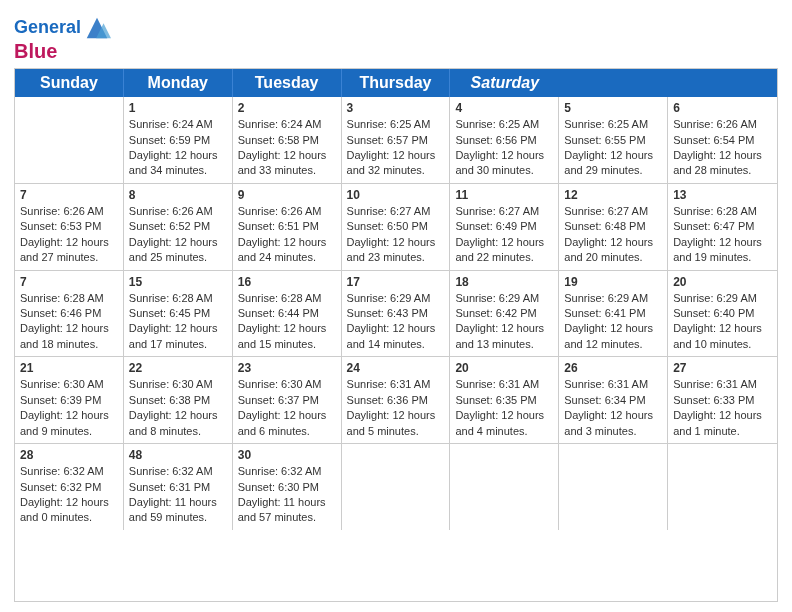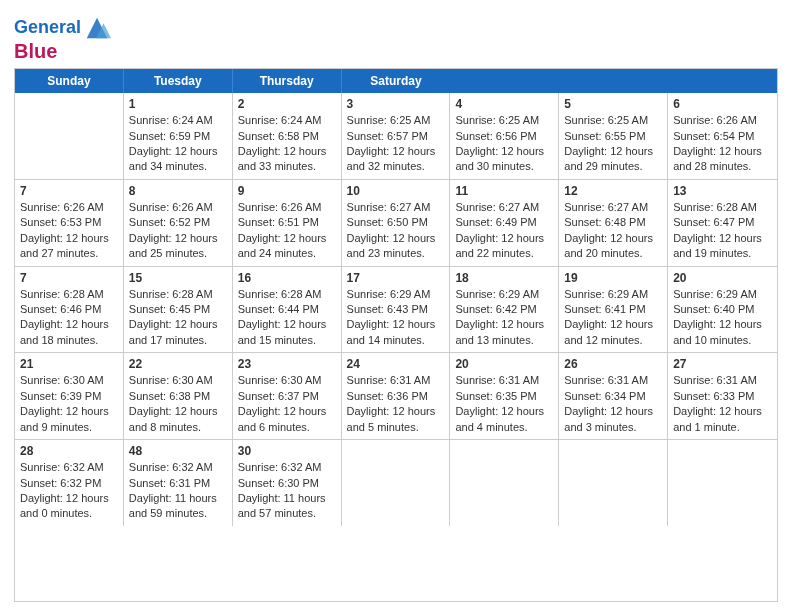--- a/index.html
+++ b/index.html
@@ -59,27 +59,27 @@
       flex: 1;
       border: 1px solid #ccc;
     }
     .cal-header-row {
       display: grid;
       grid-template-columns: repeat(7, 1fr);
       background: #1a6abf;
     }
     .cal-header-cell {
       color: #fff;
-      font-size: 12px;
+      font-size: 16px;
       font-weight: bold;
       text-align: center;
       padding: 5px 2px;
       border-right: 1px solid #3a82d4;
     }
-    .cal-header-cell:last-child { border-right: none; }
+    .cal-header-cell:last-child { border-right: none; font-style: italic; }
     .cal-body {
       display: flex;
       flex-direction: column;
     }
     .cal-row {
       display: grid;
       grid-template-columns: repeat(7, 1fr);
       border-top: 1px solid #ccc;
     }
     .cal-row:first-child { border-top: none; }
@@ -136,20 +136,21 @@
     </div>
     <div class="title-block">
       <div class="month-title"></div>
       <div class="location"></div>
     </div>
   </div>
 
   <div class="calendar">
     <div class="cal-header-row">
     <div class="cal-header-cell">Sunday</div>
+        <div class="cal-header-cell">Monday</div>
         <div class="cal-header-cell">Tuesday</div>
         <div class="cal-header-cell">Thursday</div>
         <div class="cal-header-cell">Saturday</div>
       </div>
     <div class="cal-body">
     <div class="cal-row row-h1">
           <div class="cal-cell empty"></div>
           <div class="cal-cell">
             <span class="day-num">1</span>
             <div class="cell-info" style="white-space: pre-line;">Sunrise: 6:24 AM

